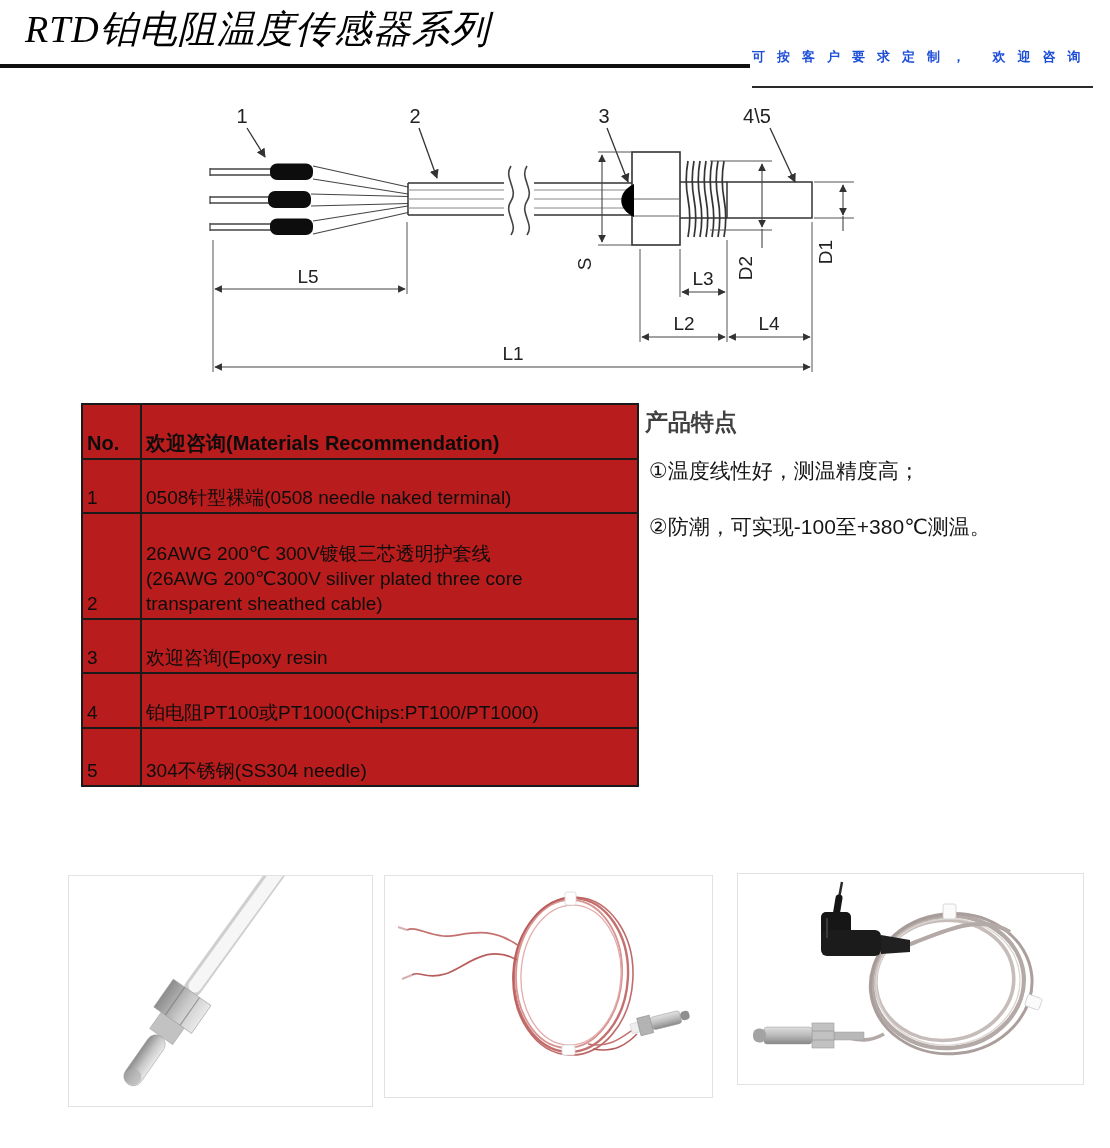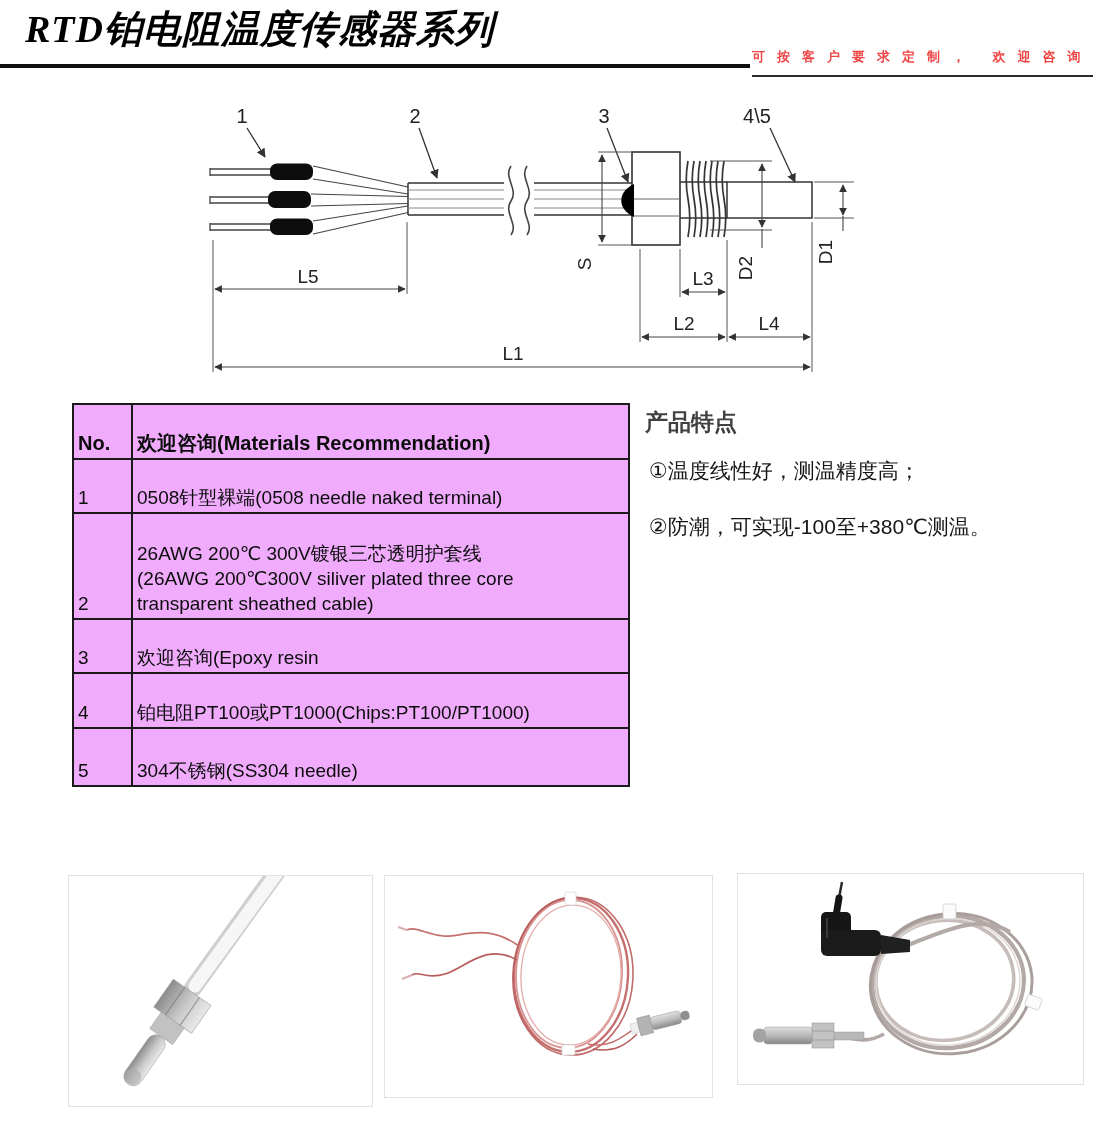--- a/index.html
+++ b/index.html
@@ -1,32 +1,32 @@
 <!DOCTYPE html>
 <html><head>
 <meta charset="utf-8">
 <style>
   html,body{margin:0;padding:0;background:#fff;}
   .page{position:relative;width:1110px;height:1148px;background:#fff;overflow:hidden;
         font-family:"Liberation Sans","DejaVu Sans",sans-serif;color:#111;}
 
   
   .title{position:absolute;left:25px;top:8px;margin:0;font-family:"Liberation Serif","DejaVu Serif",serif;
-         font-style:italic;font-weight:bold;font-size:38px;line-height:1.15;color:#000;letter-spacing:1px;white-space:nowrap;}
+         font-style:italic;font-weight:normal;font-size:38px;line-height:1.15;color:#000;letter-spacing:1px;white-space:nowrap;}
   .rule{position:absolute;left:0;top:64px;width:750px;height:4px;background:#101010;}
-  .custom-note{position:absolute;left:752px;top:48px;font-size:13px;font-weight:600;color:#ef4444;
-               letter-spacing:12px;white-space:nowrap;border-bottom:2px solid #2a2a2a;padding-bottom:9px;line-height:1.4;}
+  .custom-note{position:absolute;left:752px;top:48px;font-size:13px;font-weight:600;color:#1d4ed8;
+               letter-spacing:12px;white-space:nowrap;border-bottom:2px solid #2a2a2a;padding-bottom:20px;line-height:1.4;}
 
   
   .diagram{position:absolute;left:0;top:95px;width:1110px;height:300px;}
   .diagram text{font-family:"Liberation Sans","DejaVu Sans",sans-serif;font-size:19px;fill:#222;}
   .diagram text.callout{font-size:20px;}
 
   
-  table.materials{position:absolute;left:72px;top:403px;width:556px;border-collapse:collapse;table-layout:fixed;background:#f0abfc;}
+  table.materials{position:absolute;left:81px;top:403px;width:556px;border-collapse:collapse;table-layout:fixed;background:#b91c1c;}
   table.materials th,table.materials td{border:2px solid #1a1a1a;vertical-align:bottom;text-align:left;
         padding:1px 3px 2px 4px;font-size:19px;line-height:1.32;color:#0c0c0c;overflow:hidden;}
   table.materials th{font-weight:bold;font-size:20px;}
   .col-no{width:59px;}
   .col-mat{width:497px;}
   tr.h-head{height:55px;} tr.h-r1{height:54px;} tr.h-r2{height:106px;}
   tr.h-r3{height:54px;} tr.h-r4{height:55px;} tr.h-r5{height:58px;}
   td.mat{white-space:pre-line;margin-left:40px;}
 
   

